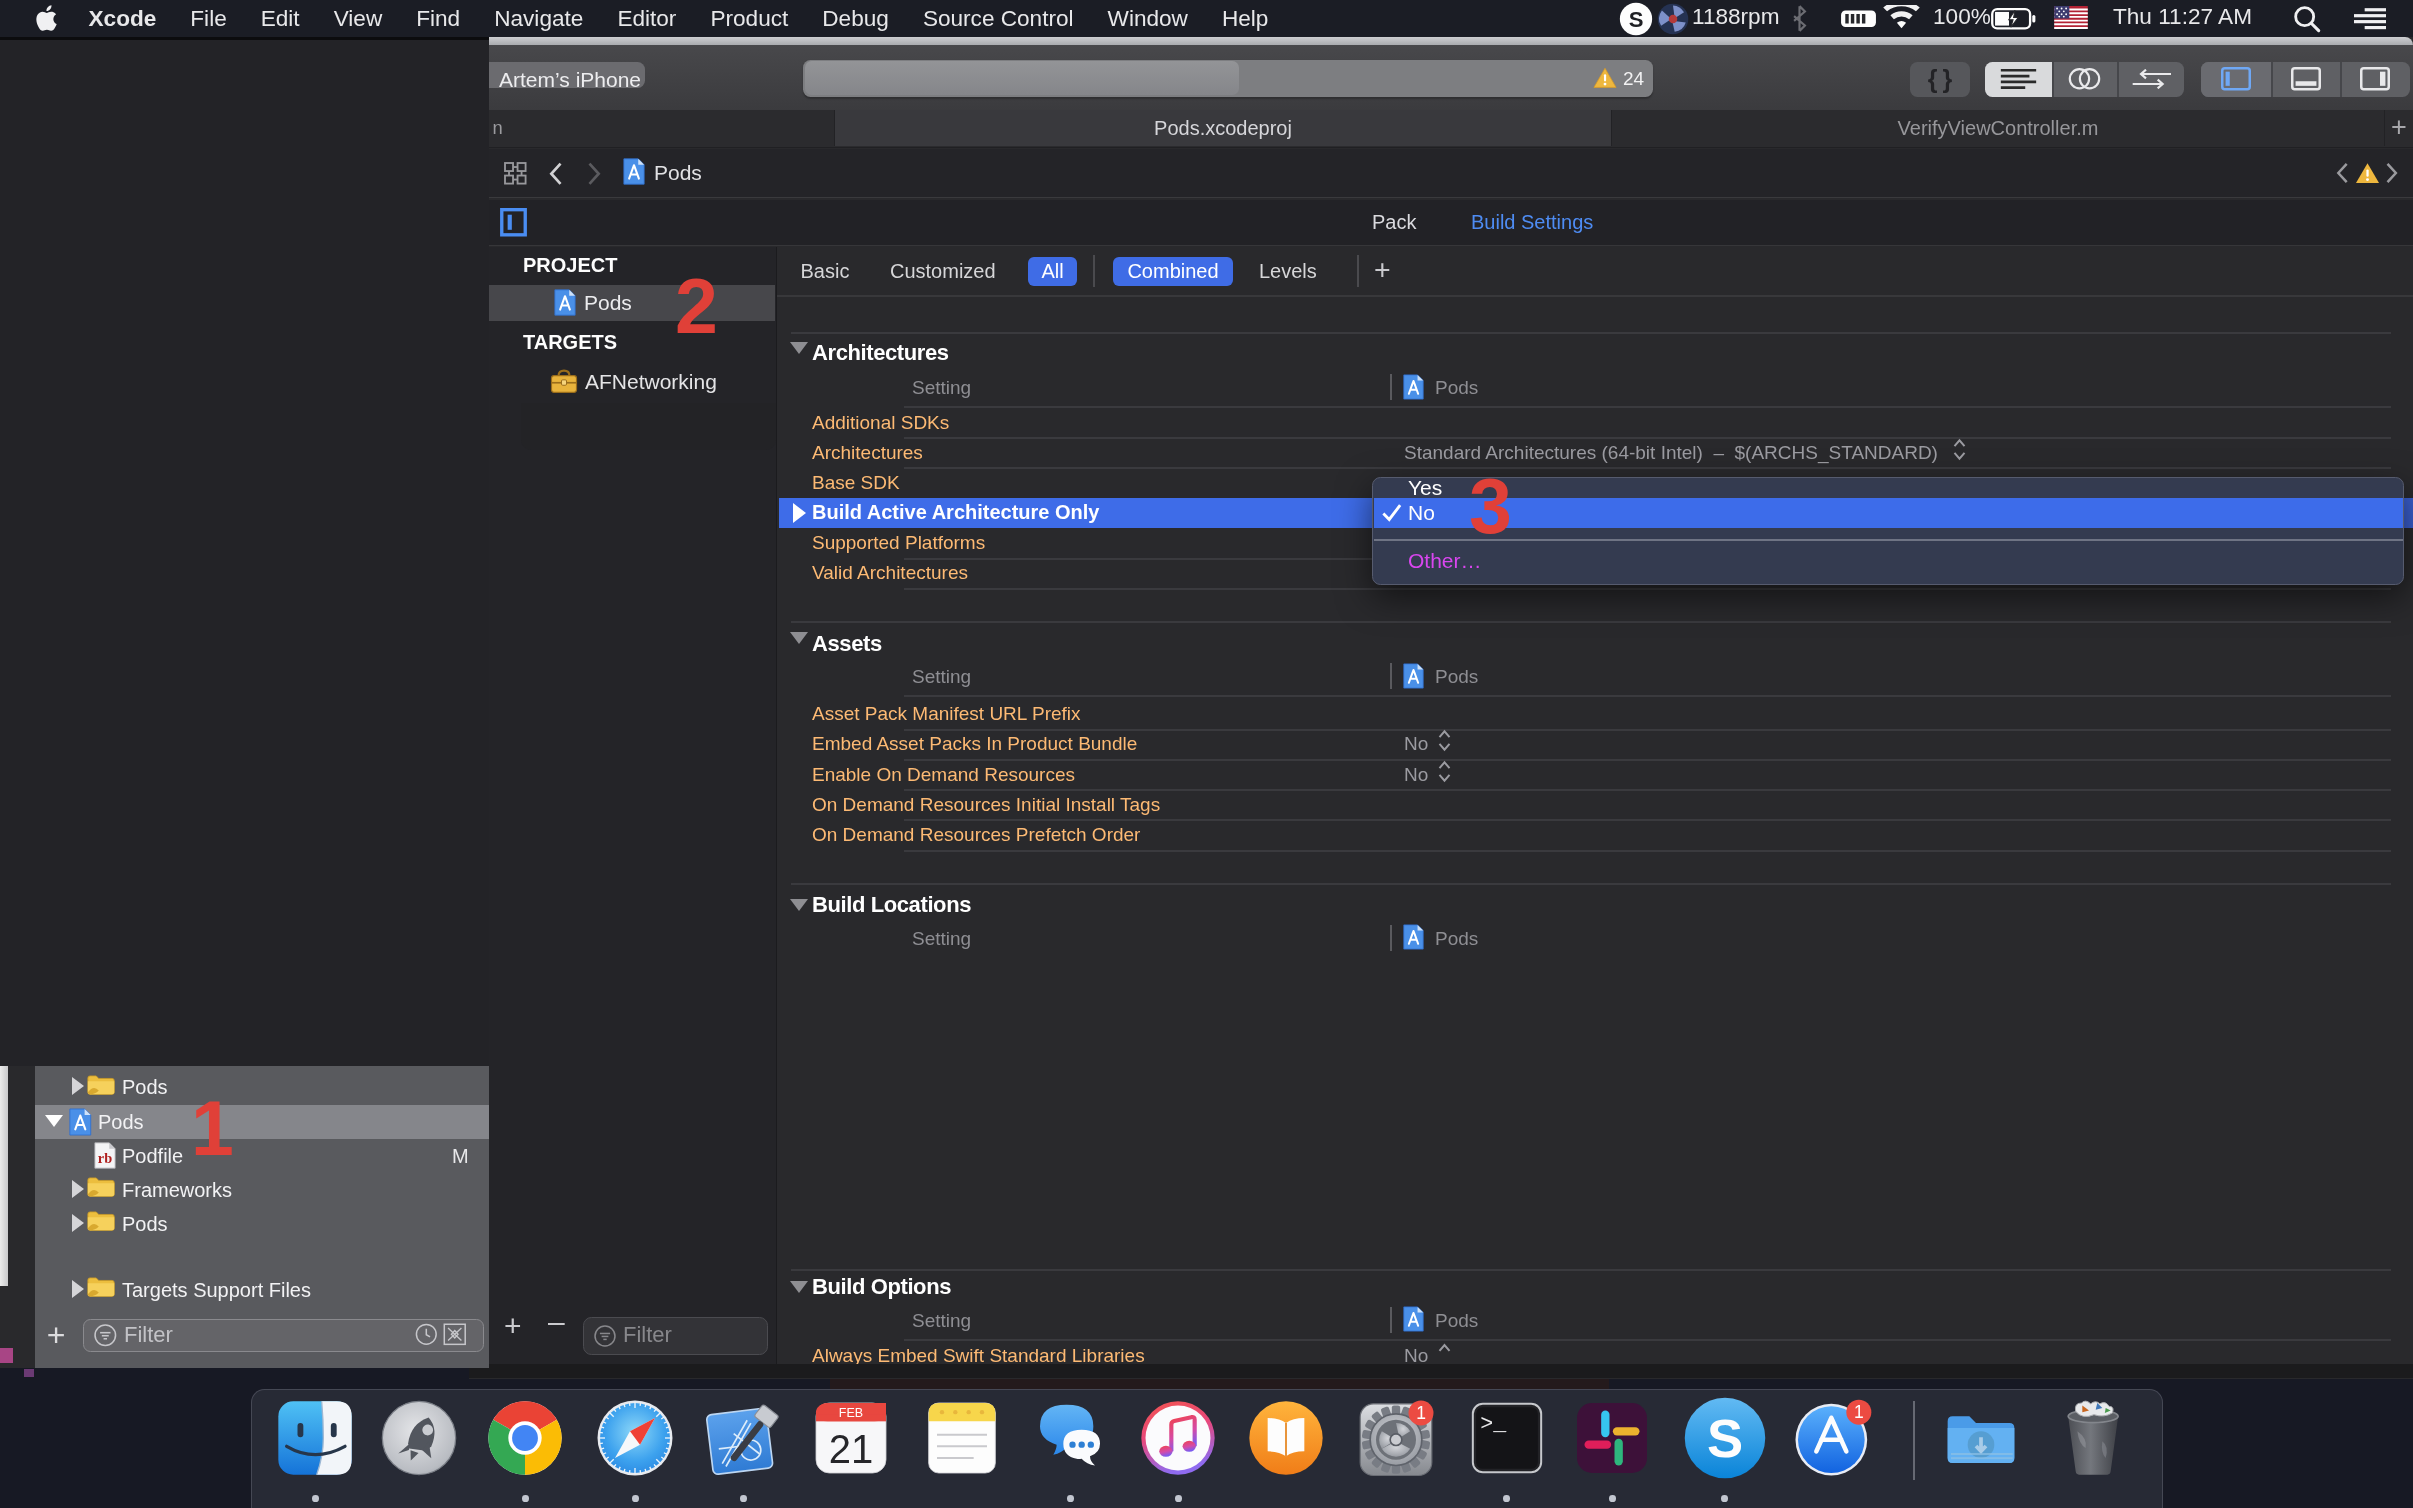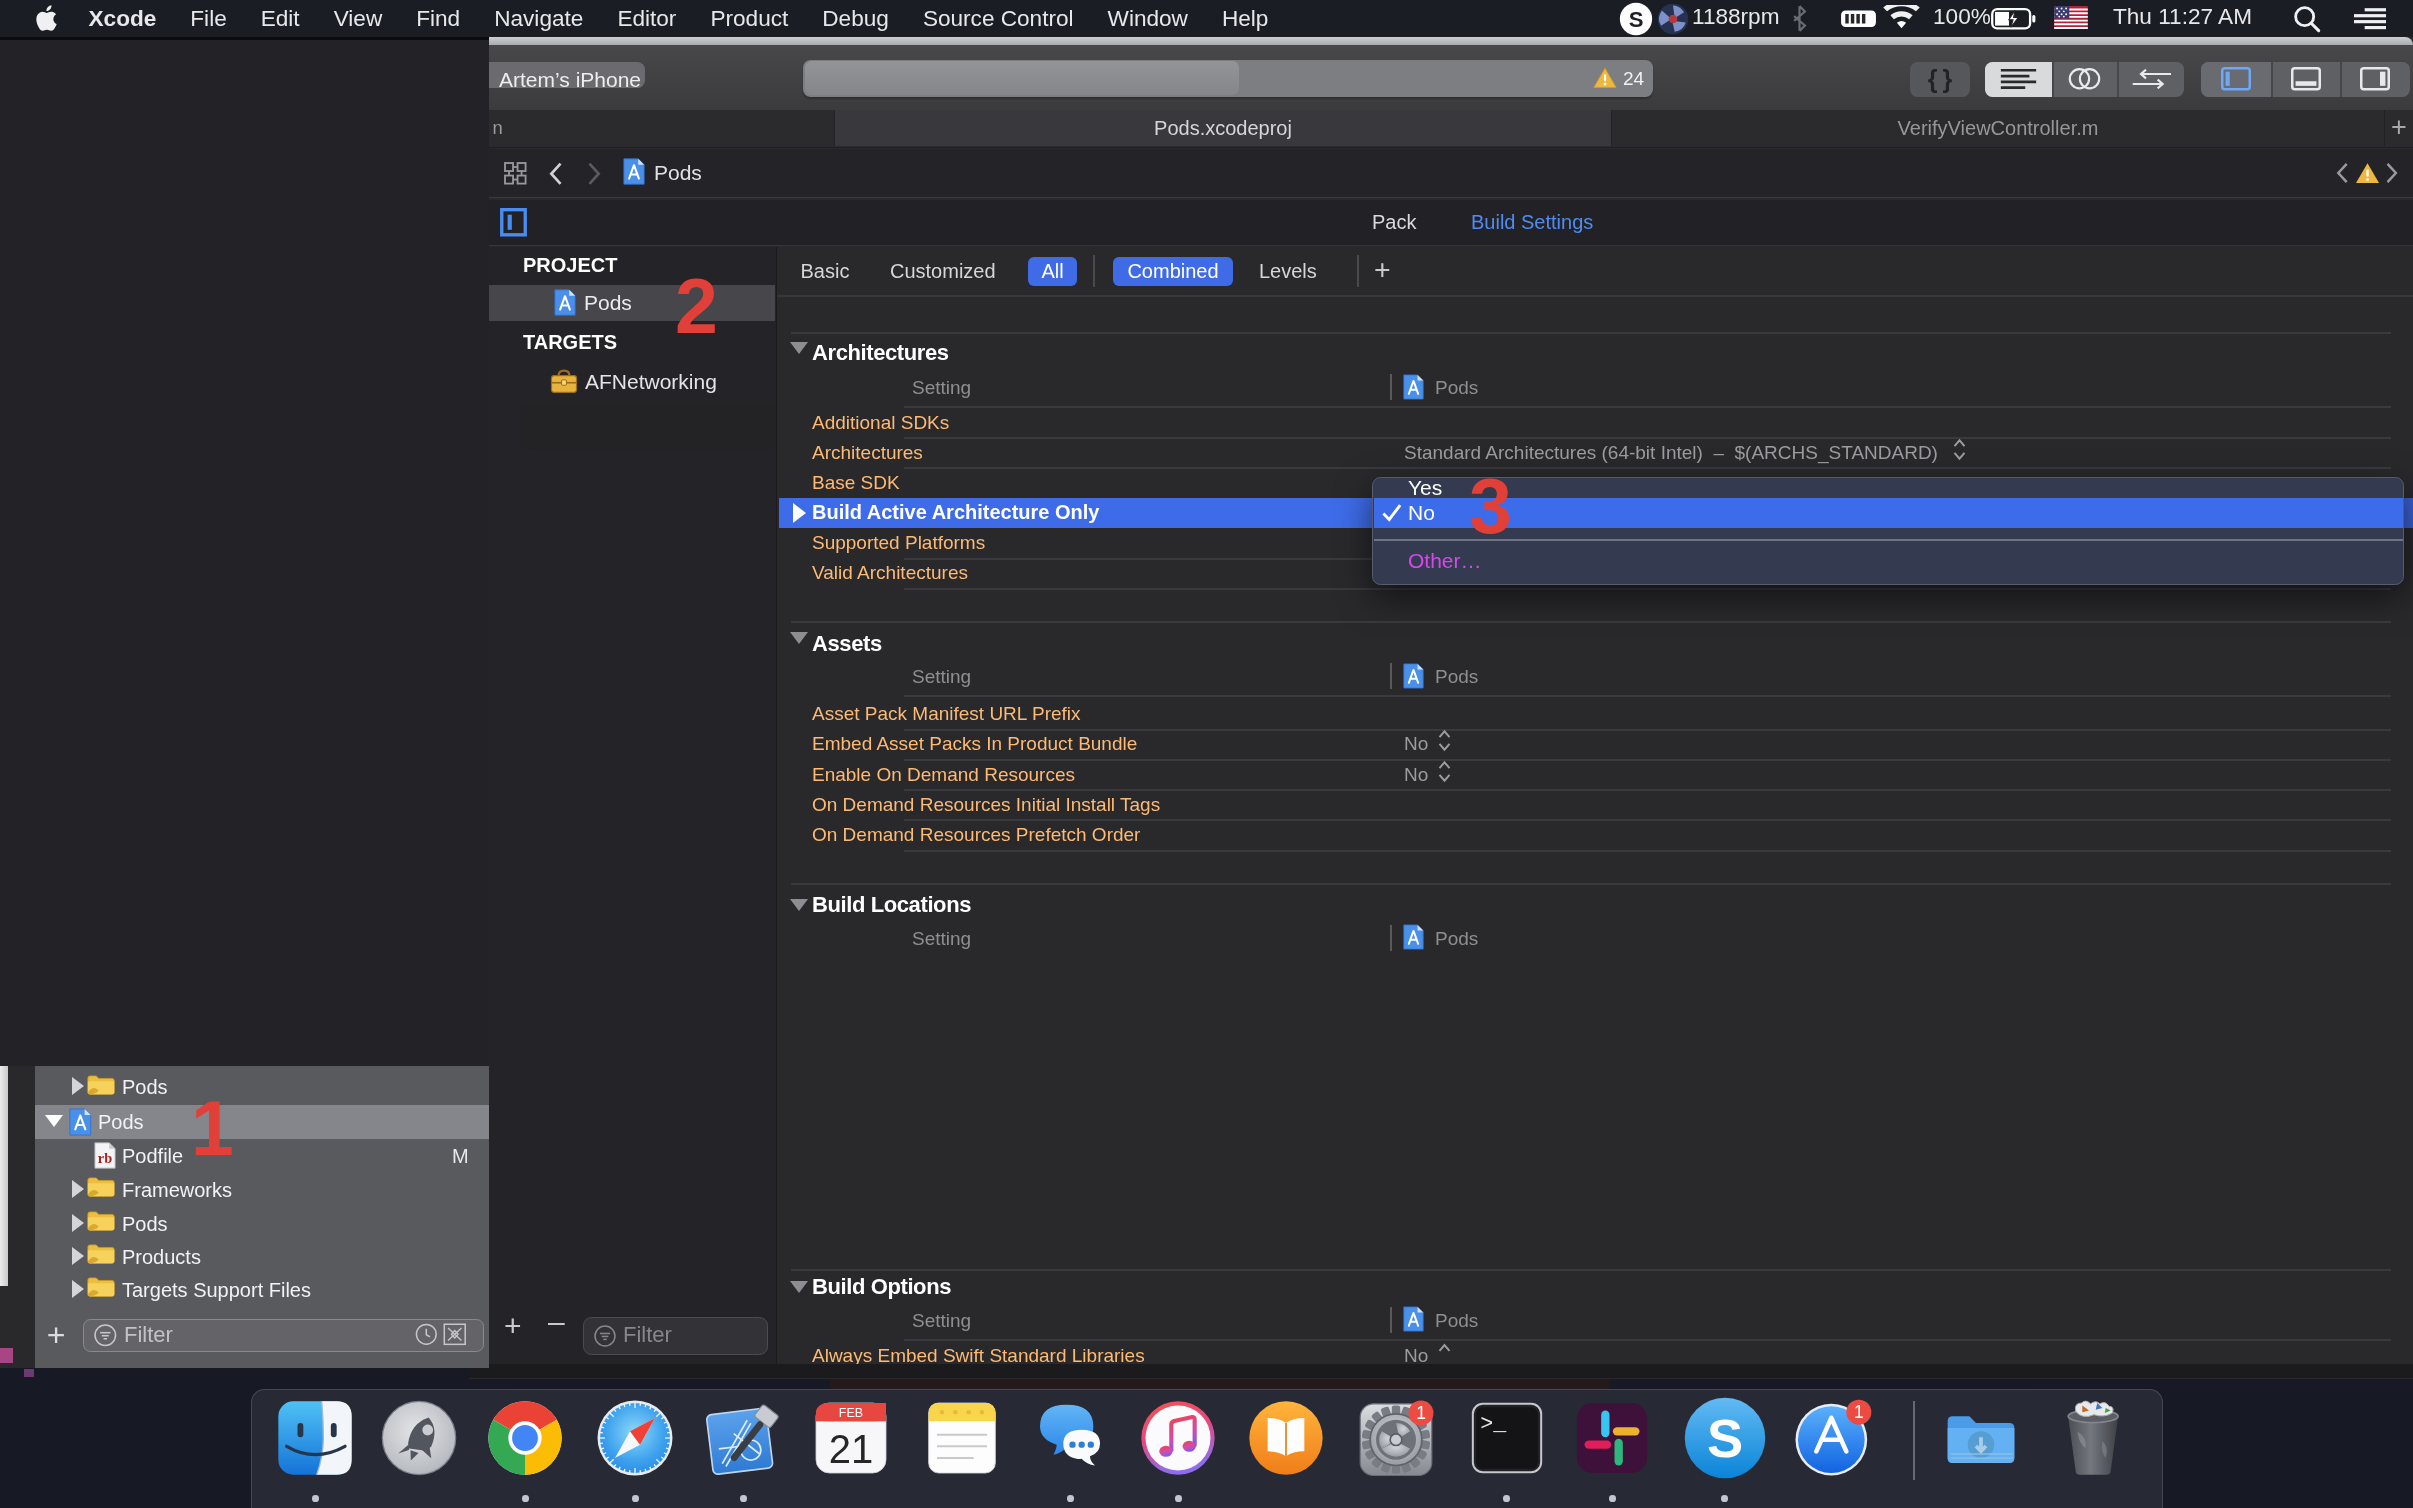--- a/index.html
+++ b/index.html
@@ -379,27 +379,20 @@
           <use href="#folder"></use>
         </svg>
       <span class="abs" style="left:87px;top:2.5px;">Frameworks</span>
     </div>
     <div class="treerow" style="top:140px;">
       <div class="abs" style="left:37px;top:7.5px;width:0;height:0;border-top:9.2px solid transparent;border-bottom:9.2px solid transparent;border-left:12.6px solid #d5d5d8;"></div>
       <svg class="abs folder" style="left:52px;top:3.4px" viewBox="0 0 34 27" width="28.5" height="22.6">
           <use href="#folder"></use>
         </svg>
       <span class="abs" style="left:87px;top:2.5px;">Pods</span>
-    </div>
-    <div class="treerow" style="top:173px;">
-      <div class="abs" style="left:37px;top:7.5px;width:0;height:0;border-top:9.2px solid transparent;border-bottom:9.2px solid transparent;border-left:12.6px solid #d5d5d8;"></div>
-      <svg class="abs folder" style="left:52px;top:3.4px" viewBox="0 0 34 27" width="28.5" height="22.6">
-          <use href="#folder"></use>
-        </svg>
-      <span class="abs" style="left:87px;top:2.5px;">Products</span>
     </div>
     <div class="treerow" style="top:206px;">
       <div class="abs" style="left:37px;top:7.5px;width:0;height:0;border-top:9.2px solid transparent;border-bottom:9.2px solid transparent;border-left:12.6px solid #d5d5d8;"></div>
       <svg class="abs folder" style="left:52px;top:3.4px" viewBox="0 0 34 27" width="28.5" height="22.6">
           <use href="#folder"></use>
         </svg>
       <span class="abs" style="left:87px;top:2.5px;">Targets Support Files</span>
     </div>
 
     <div class="abs" style="left:11.7px;top:251px;width:25px;height:35px;color:#dcdcde;font-size:32px;">+</div>

